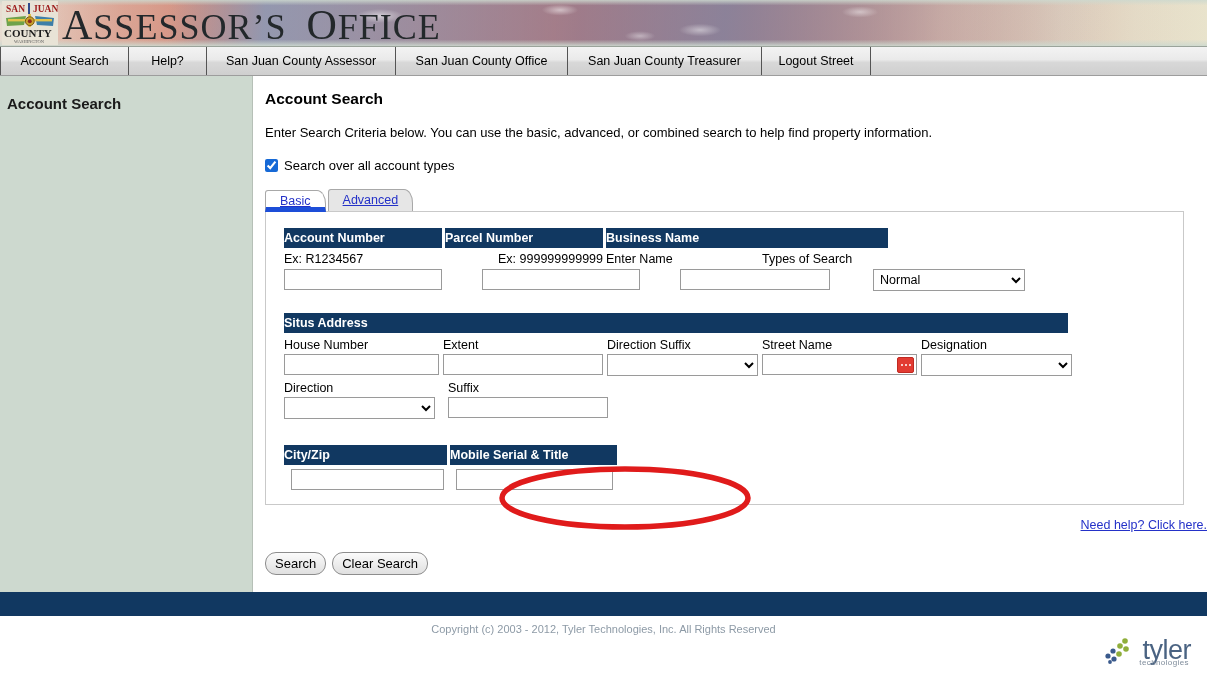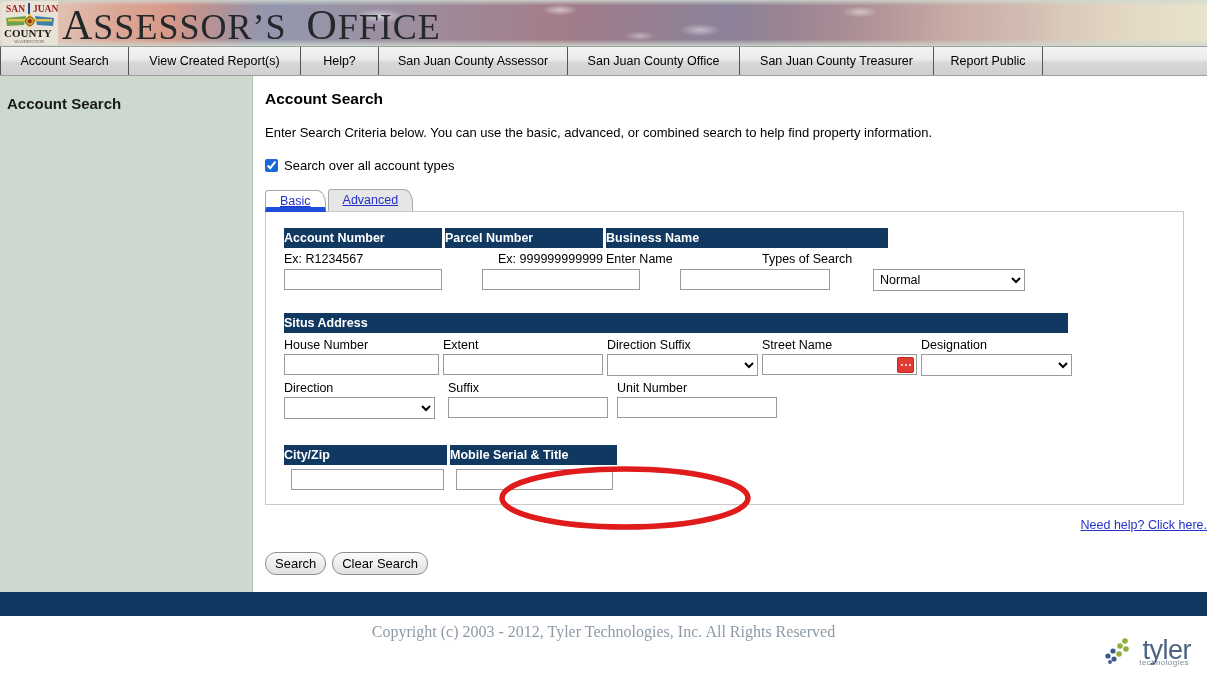--- a/index.html
+++ b/index.html
@@ -239,23 +239,22 @@
   #footbar { width: 1207px; height: 24px; background: #113861; }
   #footer {
     width: 1207px; height: 87px;
     background: #fff;
     position: relative;
   }
   #copyright {
     position: absolute;
     left: 0; right: 0; top: 7px;
     text-align: center;
-    font-size: 16px;
+    font-size: 11px;
     color: #8d9aa6;
-    font-family: Liberation Serif, serif;
   }
   #tyler { position: absolute; right: 16px; top: 18px; display: flex; align-items: flex-end; gap: 7px; }
   #tyler-word { font-family: "Liberation Sans", sans-serif; font-size: 27px; color: #4a6382; letter-spacing: -0.5px; line-height: 1; }
   #tyler-sub { font-size: 8px; color: #7f8c9b; letter-spacing: .4px; position:absolute; right:2px; bottom:-3px; }
 </style>
 </head>
 <body>
 
 <div id="banner">
   <div id="banner-flag"></div>
@@ -279,37 +278,34 @@
 
   <div id="banner-title">
     <span class="cap">A</span><span>SSESSOR</span><span>’</span><span>S</span>&nbsp;&nbsp;<span class="cap">O</span><span>FFICE</span>
   </div>
 </div>
 
 <div id="navbar">
   <div class="nav-item" style="width:129px">
     <span>Account Search</span>
   </div>
-  <div class="nav-item" style="width:172px">
-    <span>View Created Report(s)</span>
-  </div>
   <div class="nav-item" style="width:78px">
     <span>Help?</span>
   </div>
   <div class="nav-item" style="width:189px">
     <span>San Juan County Assessor</span>
   </div>
   <div class="nav-item" style="width:172px">
     <span>San Juan County Office</span>
   </div>
   <div class="nav-item" style="width:194px">
     <span>San Juan County Treasurer</span>
   </div>
   <div class="nav-item" style="width:109px">
-    <span>Report Public</span>
+    <span>Logout Street</span>
   </div>
   <div id="nav-filler"></div>
 </div>
 
 <div id="page">
 
   <div id="sidebar">
     <div id="sidebar-title">Account Search</div>
   </div>
 
@@ -387,24 +383,20 @@
           </div>
         </div>
 
         <div class="situs-row">
           <div class="scol w-dir">
             <div class="sublabel">Direction</div>
             <select><option></option></select>
           </div>
           <div class="scol w-suffix" style="margin-left:9px">
             <div class="sublabel">Suffix</div>
-            <input type="text" value="" style="">
-          </div>
-          <div class="scol w-unit" style="margin-left:5px">
-            <div class="sublabel">Unit Number</div>
             <input type="text" value="" style="">
           </div>
         </div>
       </div>
 
       <div id="cityzip">
         <div class="hdrs">
           <div class="hdr city">City/Zip</div>
           <div class="hdr mobile">Mobile Serial &amp; Title</div>
         </div>

